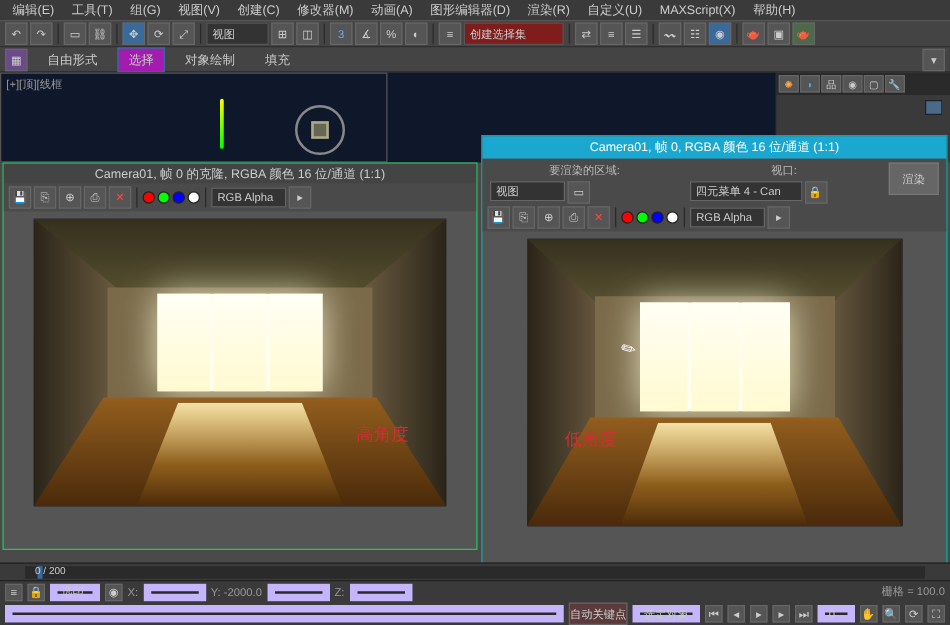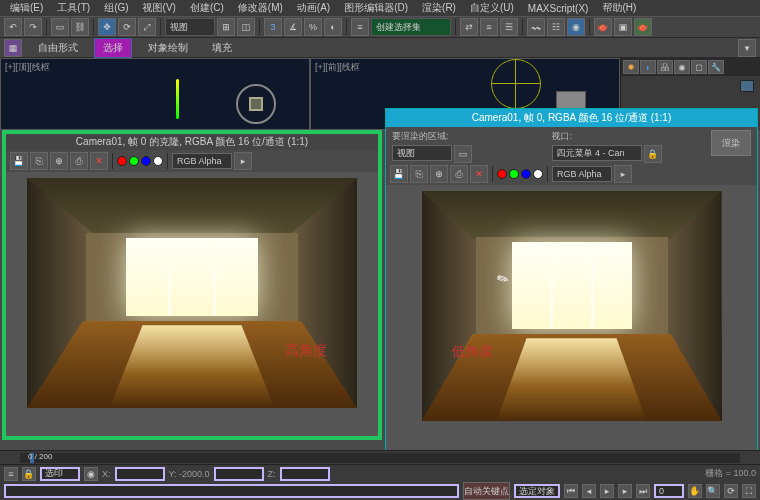--- a/index.html
+++ b/index.html
@@ -6,21 +6,21 @@
 body { width: 760px; height: 500px; background: #4a4a4a; overflow: hidden; position: relative; font-size: 10px; color: #ccc; }
 
 .menubar { height: 16px; background: #3a3a3a; display: flex; align-items: center; padding: 0 4px; gap: 2px; }
 .menubar span { padding: 16px 6px; cursor: pointer; font-size: 10px; }
 
 .toolbar1 { height: 22px; background: #444; display: flex; align-items: center; padding: 0 4px; gap: 2px; border-top: 1px solid #555; border-bottom: 1px solid #2a2a2a; }
 .tb-btn { width: 18px; height: 18px; background: #555; border: 1px solid #666; display: flex; align-items: center; justify-content: center; cursor: pointer; font-size: 9px; }
 .tb-btn.active { background: #3a6a9a; }
 .tb-sep { width: 1px; height: 16px; background: #2a2a2a; margin: 0 2px; }
 .tb-drop { height: 18px; background: #333; border: 1px solid #555; padding: 0 4px; font-size: 9px; display: flex; align-items: center; min-width: 50px; }
-.tb-input { height: 18px; background: #14532d; border: 1px solid #555; padding: 0 4px; font-size: 9px; min-width: 80px; display: flex; align-items: center; }
+.tb-input { height: 18px; background: #7f1d1d; border: 1px solid #555; padding: 0 4px; font-size: 9px; min-width: 80px; display: flex; align-items: center; }
 
 .toolbar2 { height: 20px; background: #444; display: flex; align-items: center; padding: 0 4px; gap: 8px; border-bottom: 1px solid #2a2a2a; }
 .toolbar2 .tab { padding: 2px 8px; font-size: 10px; cursor: pointer; }
 .toolbar2 .tab.active { background: #a21caf; border: 1px solid #3a6a9a; }
 
 .main-area { position: relative; height: 390px; background: #4a4a4a; }
 
 .viewport-area { position: absolute; top: 0; left: 0; width: 620px; height: 72px; background: #0f172a; }
 .vp-left { position: absolute; top: 0; left: 0; width: 310px; height: 72px; border: 1px solid #555; }
 .vp-right { position: absolute; top: 0; left: 310px; width: 310px; height: 72px; border: 1px solid #555; }
@@ -29,61 +29,61 @@
 .curve1 { position: absolute; top: 20px; left: 175px; width: 20px; height: 45px; }
 .curve1::before { content: ""; position: absolute; width: 3px; height: 40px; background: linear-gradient(#ff0, #0f0); border-radius: 3px; }
 .circle-tool { position: absolute; top: 25px; left: 235px; width: 40px; height: 40px; border: 2px solid #888; border-radius: 50%; display: flex; align-items: center; justify-content: center; }
 .circle-tool .inner { width: 14px; height: 14px; border: 2px solid #aa8; background: #665; }
 
 .compass { position: absolute; top: 0px; left: 180px; width: 50px; height: 50px; }
 .compass-ring { width: 50px; height: 50px; border: 1px solid #aa0; border-radius: 50%; position: absolute; }
 .compass-cross { position: absolute; top: 24px; left: 0; width: 50px; height: 1px; background: #aa0; }
 .compass-cross2 { position: absolute; top: 0; left: 24px; width: 1px; height: 50px; background: #aa0; }
 
-.render-win1 { position: absolute; top: 72px; left: 2px; width: 380px; height: 310px; background: #555; border: 4px solid #22c55e; }
+.render-win1 { position: absolute; top: 72px; left: 2px; width: 380px; height: 310px; background: #555; border: 1px solid #22c55e; }
 .render-title { height: 16px; background: #444; padding: 0 6px; font-size: 10px; display: flex; align-items: center; justify-content: center; }
 .render-toolbar { height: 22px; background: #4a4a4a; display: flex; align-items: center; padding: 0 4px; gap: 2px; }
 .rt-dot { width: 10px; height: 10px; border-radius: 50%; border: 1px solid #222; }
 .rt-drop { height: 16px; background: #333; border: 1px solid #666; padding: 0 4px; font-size: 9px; display: flex; align-items: center; min-width: 60px; color: #ccc; }
 .render-img { position: relative; margin: 6px auto; width: 330px; height: 230px; background: #000; overflow: hidden; }
 
 .room { position: absolute; inset: 0; background: linear-gradient(180deg, #4a4030 0%, #5a5038 30%, #3a3020 70%, #2a1a0a 100%); }
 .room .ceiling { position: absolute; top: 0; left: 0; right: 0; height: 30%; background: linear-gradient(#35301e, #5a5232); clip-path: polygon(0 0, 100% 0, 82% 100%, 18% 100%); }
 .room .floor { position: absolute; bottom: 0; left: 0; right: 0; height: 38%; background: linear-gradient(180deg, #935e1e 0%, #4a2a0a 100%); clip-path: polygon(17% 0, 83% 0, 100% 100%, 0 100%); }
 .room .floor-shine { position: absolute; bottom: 0; left: 25%; width: 50%; height: 36%; background: linear-gradient(180deg, rgba(255,240,180,0.9) 0%, rgba(200,140,40,0.4) 60%, transparent 100%); clip-path: polygon(20% 0, 80% 0, 100% 100%, 0 100%); }
 .room .wall-l { position: absolute; top: 0; left: 0; width: 20%; height: 100%; background: linear-gradient(90deg, #2a2418, #6a5a40); clip-path: polygon(0 0, 100% 24%, 100% 64%, 0 100%); }
 .room .wall-r { position: absolute; top: 0; right: 0; width: 20%; height: 100%; background: linear-gradient(270deg, #2a2418, #6a5a40); clip-path: polygon(0 24%, 100% 0, 100% 100%, 0 64%); }
 .room .backwall { position: absolute; top: 24%; left: 18%; right: 18%; height: 40%; background: #7a6a4a; }
 .room .window { position: absolute; top: 26%; left: 30%; width: 40%; height: 34%; background: #fffef0; display: flex; gap: 3px; box-shadow: 0 0 30px rgba(255,255,220,0.8); }
 .room .window .pane { flex: 1; background: linear-gradient(#fffff5, #fffad0); }
 .overlay-text { position: absolute; font-size: 14px; color: #c83232; font-weight: 500; }
 
 .render-win2 { position: absolute; top: 50px; left: 385px; width: 373px; height: 345px; background: #555; border: 1px solid #0aa; }
 .render-win2 .title2 { height: 18px; background: #1ba8d0; color: #fff; padding: 0 6px; font-size: 10px; display: flex; align-items: center; justify-content: center; }
 .render-win2 .ctrl-row { display: flex; padding: 3px 6px; gap: 8px; background: #4a4a4a; font-size: 9px; height: 36px; }
-.ctrl-col { display: flex; flex-direction: column; gap: 2px; flex: 1; }
+.ctrl-col { display: flex; flex-direction: column; gap: 2px; flex: 1; text-align: center; }
 .ctrl-label { font-size: 9px; color: #bbb; }
 .render-btn { width: 40px; height: 26px; background: #666; border: 1px solid #777; font-size: 9px; display: flex; align-items: center; justify-content: center; cursor: pointer; }
 .render-img2 { position: relative; margin: 6px auto; width: 300px; height: 230px; background: #000; overflow: hidden; }
 .cursor-icon { position: absolute; top: 80px; left: 75px; font-size: 14px; color: #fff; transform: rotate(-30deg); }
 
 .side-panel { position: absolute; top: 0; right: 0; width: 140px; height: 72px; background: #3a3a3a; border-left: 1px solid #222; }
 .sp-tabs { display: flex; gap: 1px; padding: 2px; background: #2a2a2a; height: 18px; }
 .sp-tab { width: 16px; height: 14px; background: #555; border: 1px solid #666; font-size: 8px; display: flex; align-items: center; justify-content: center; }
 .sp-name { height: 18px; background: #2a2a2a; border: 1px solid #555; margin: 2px 4px; padding: 0 4px; font-size: 9px; display: flex; align-items: center; }
 .sp-swatch { position: absolute; right: 6px; top: 22px; width: 14px; height: 12px; background: #4a6a8a; border: 1px solid #222; }
 
 .timeline { position: absolute; bottom: 36px; left: 0; right: 0; height: 14px; background: #3a3a3a; border-top: 1px solid #222; }
 .tl-track { position: absolute; top: 2px; left: 20px; right: 20px; height: 10px; background: #2a2a2a; }
 .tl-marker { position: absolute; top: 0; left: 10px; width: 4px; height: 10px; background: #3a6a9a; }
 .tl-text { position: absolute; top: 1px; left: 28px; font-size: 8px; }
 
 .statusbar { position: absolute; bottom: 0; left: 0; right: 0; height: 36px; background: #3a3a3a; border-top: 1px solid #222; display: flex; flex-direction: column; }
 .status-row { display: flex; align-items: center; height: 18px; padding: 0 4px; gap: 4px; font-size: 9px; }
-.status-field { background: #2a2a2a; border: 2px solid #c4b5fd; padding: 0 3px; height: 14px; display: flex; align-items: center; min-width: 40px; }
+.status-field { background: #2a2a2a; border: 6px solid #c4b5fd; padding: 0 3px; height: 14px; display: flex; align-items: center; min-width: 40px; }
 .status-label { color: #999; }
 
 .thumb-box { position: absolute; top: 32px; left: 245px; width: 30px; height: 30px; background: #888; border: 1px solid #555; }
 </style>
 </head>
 <body>
 
 <div class="menubar">
   <span>编辑(E)</span>
   <span>工具(T)</span>
@@ -146,29 +146,20 @@
 
 <div class="main-area">
 
   <div class="viewport-area">
     <div class="vp-left">
       <div class="vp-label">[+][顶][线框</div>
       <div class="curve1"></div>
       <div class="circle-tool">
           <div class="inner"></div>
         </div>
-    </div>
-    <div class="vp-right">
-      <div class="vp-label">[+][前][线框</div>
-      <div class="compass">
-        <div class="compass-ring"></div>
-          <div class="compass-cross"></div>
-          <div class="compass-cross2"></div>
-      </div>
-      <div class="thumb-box"></div>
     </div>
   </div>
 
   <div class="side-panel">
     <div class="sp-tabs">
       <div class="sp-tab" style="color:#fa4">✺</div>
       <div class="sp-tab" style="color:#4ae">◗</div>
       <div class="sp-tab">品</div>
       <div class="sp-tab">◉</div>
       <div class="sp-tab">▢</div>

